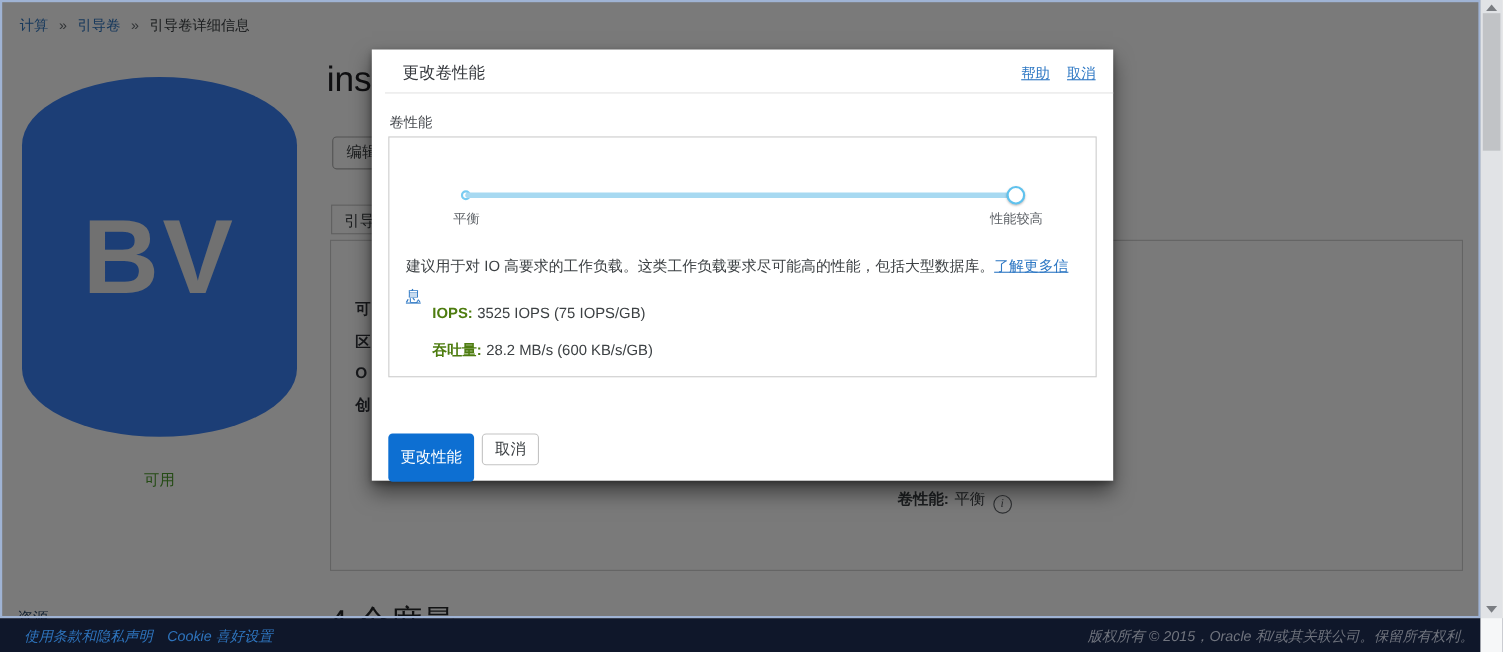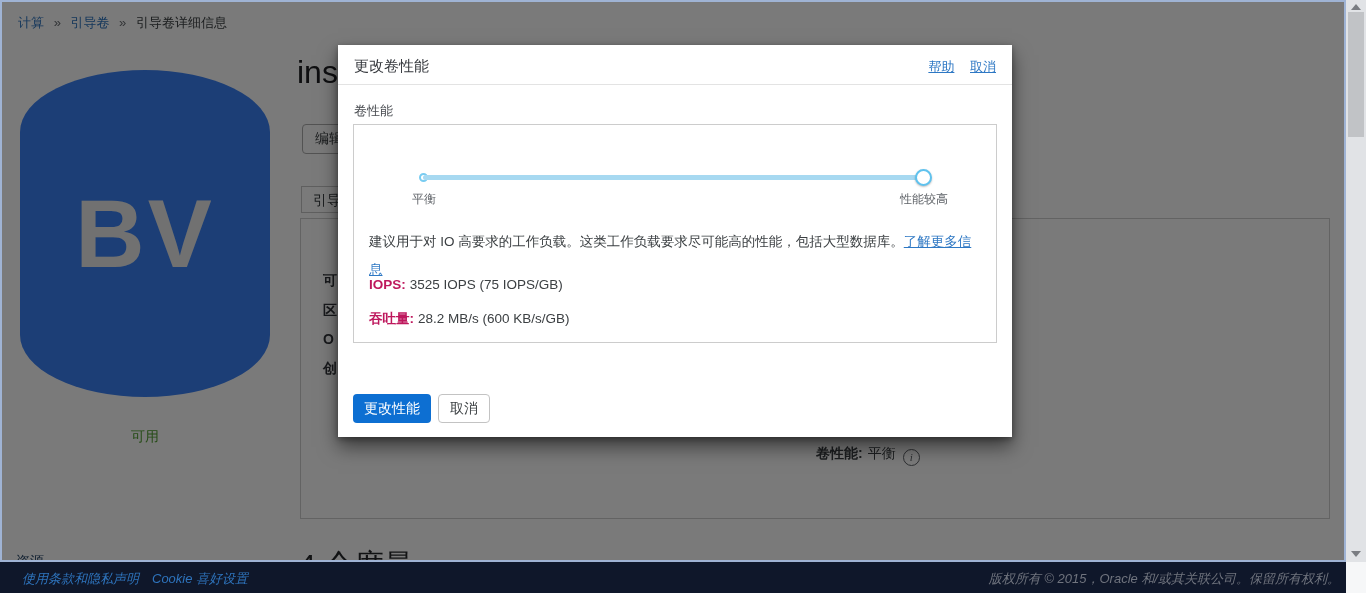--- a/index.html
+++ b/index.html
@@ -56,43 +56,43 @@
   .scrollbar { position:absolute; right:0; top:0; width:20px; height:593px; background:#e1e3e6; z-index:21; }
   .sb-foot { position:absolute; left:0; bottom:0; width:20px; height:31px; background:#f6f7f8; }
   .sb-thumb { position:absolute; left:2px; top:12px; width:16px; height:125px; background:#c1c3c6; }
   .sb-up { position:absolute; left:5px; top:4px; width:0; height:0;
            border-left:5px solid transparent; border-right:5px solid transparent; border-bottom:6px solid #7a7d82; }
   .sb-down { position:absolute; left:5px; top:551px; width:0; height:0;
              border-left:5px solid transparent; border-right:5px solid transparent; border-top:6px solid #7a7d82; }
 
   
   .modal { position:absolute; left:338px; top:45px; width:674px; height:392px; background:#fff; z-index:30;
-           box-shadow:0 10px 18px rgba(0,0,0,0.5), 0 2px 6px rgba(0,0,0,0.35); color:#3c4043; }
+           box-shadow:0 10px 18px rgba(0,0,0,0.5), 0 2px 6px rgba(0,0,0,0.35); color:#3c4043;padding-left:12px; }
   .m-head { position:relative; height:40px; border-bottom:1px solid #e3e3e3; }
   .m-title { position:absolute; left:16px; top:12px; font-size:15px; color:#36393e; }
   .m-links { position:absolute; right:16px; top:13px; font-size:13px; }
   .m-links a { color:#2e78c4; text-decoration:underline; margin-left:12px; cursor:pointer; }
   .m-label { position:absolute; left:16px; top:57px; font-size:13px; color:#4a4d52; }
 
   .perf-box { position:absolute; left:15px; top:79px; width:644px; height:219px; border:1px solid #ccc; }
   .dot-left { position:absolute; left:65px; top:48px; width:9px; height:9px; background:#fff;
               border:2px solid #79ccf1; border-radius:50%; }
   .track { position:absolute; left:69px; top:50px; width:501px; height:5px; background:#a7d9f1; border-radius:3px; }
   .handle { position:absolute; left:561px; top:44px; width:17px; height:17px; background:#fff;
             border:2px solid #5fc2ee; border-radius:50%; box-shadow:0 1px 2px rgba(0,0,0,0.25); cursor:pointer; }
   .s-label { position:absolute; top:66px; font-size:12px; color:#5f6368; text-align:center; }
   .s-label.left { left:40px; width:60px; }
   .s-label.right { left:534px; width:72px; }
   .desc { position:absolute; left:15px; right:15px; top:103px; font-size:13.5px; line-height:28px; color:#3c4043; }
   .desc .more { color:#2e78c4; text-decoration:underline; cursor:pointer; }
   .iops-line { position:absolute; left:15px; top:152px; font-size:13.5px; color:#3c4043; }
   .tp-line { position:absolute; left:15px; top:185px; font-size:13.5px; color:#3c4043; }
-  .iops-line b, .tp-line b { color:#be185d; margin-right:4px; }
+  .iops-line b, .tp-line b { color:#4d7c0f; margin-right:4px;margin-left:24px; }
 
-  .btn-primary { position:absolute; left:15px; top:349px; height:29px; padding:0 11px;
+  .btn-primary { position:absolute; left:15px; top:349px; height:44px; padding:0 11px;
                  background:#0d6fd2; color:#fff; border:none; border-radius:4px; font-size:14px;
                  font-family:"Liberation Sans", sans-serif; cursor:pointer; }
   .btn-secondary { position:absolute; left:100px; top:349px; height:29px; padding:0 11px;
                    background:#fff; color:#3c4043; border:1px solid #c3c3c3; border-radius:4px; font-size:14px;
                    font-family:"Liberation Sans", sans-serif; cursor:pointer; }
 </style>
 </head>
 <body>
 
 <div class="screen">

